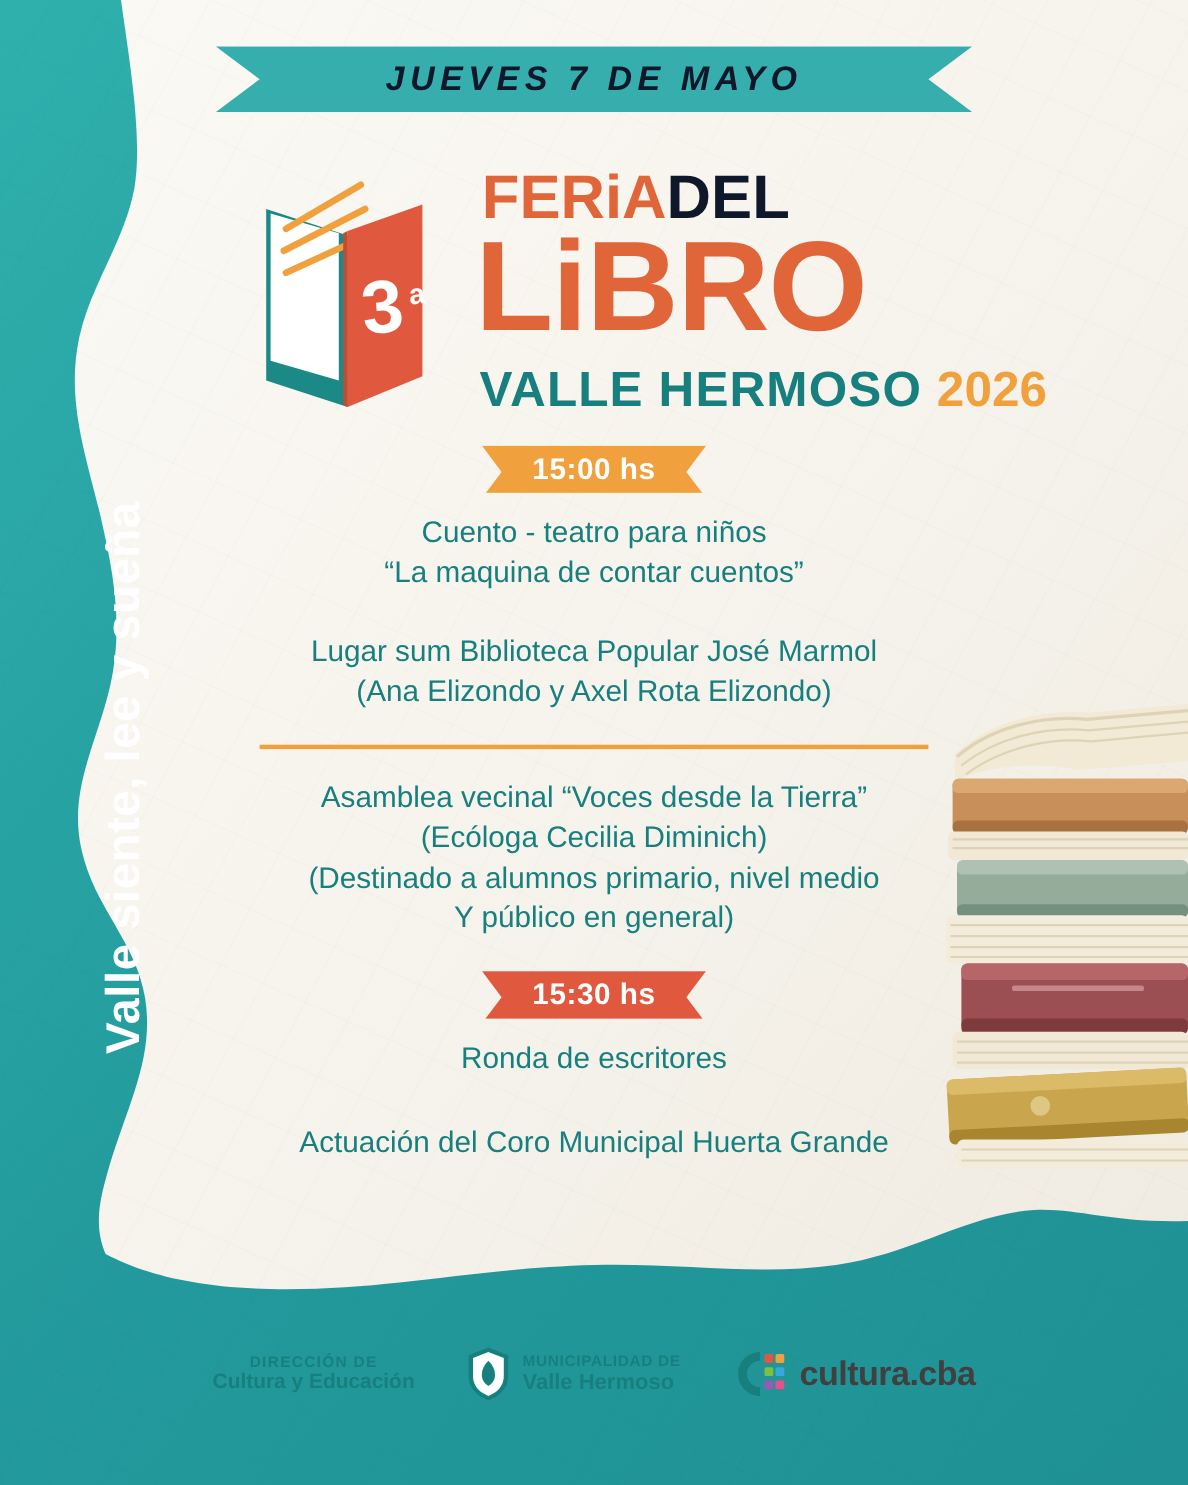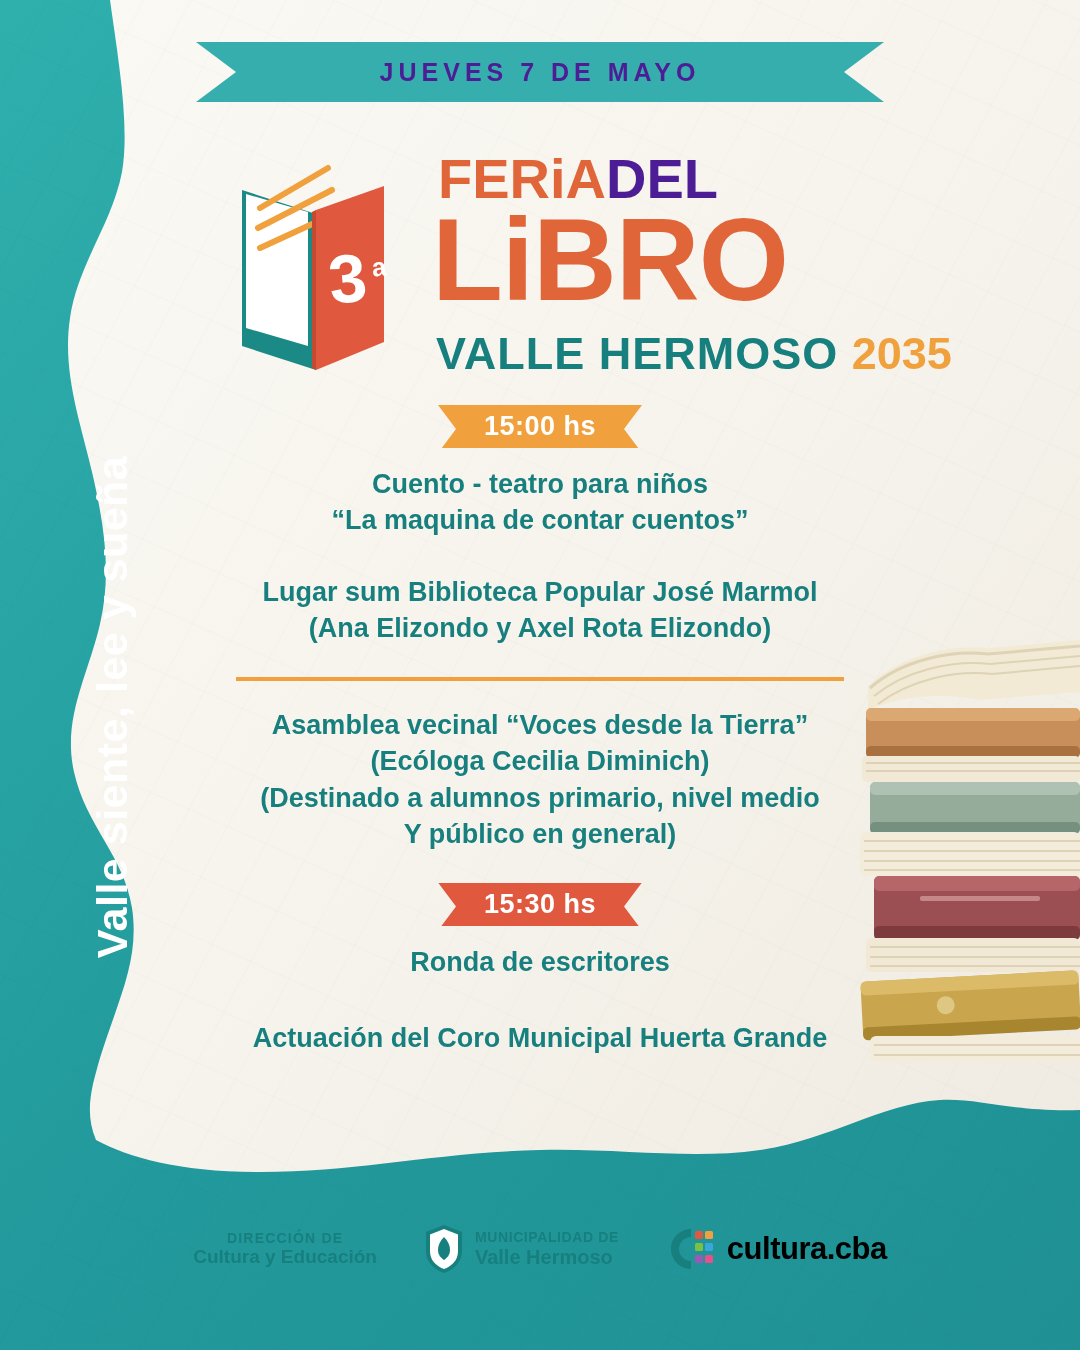--- a/index.html
+++ b/index.html
@@ -57,25 +57,26 @@
     width: 688px; height: 60px;
     background: #37aeae;
     clip-path: polygon(0 0, 688px 0, 648px 30px, 688px 60px, 0 60px, 40px 30px);
   }
   .ribbon-text {
     position: absolute;
     inset: 0;
     display: flex;
     align-items: center;
     justify-content: center;
-    color: #4c1d95;
-    font-size: 25px;
+    color: #0f172a;
+    font-size: 31px;
     font-weight: bold;
     letter-spacing: 5px;
     font-family: "Liberation Sans", sans-serif;
+    font-style: italic;
   }
 
   
   #logo-block {
     position: absolute;
     left: 208px;
     top: 140px;
     width: 700px;
     height: 250px;
   }
@@ -96,21 +97,21 @@
   .line-feria {
     position: absolute;
     left: 20px;
     top: 6px;
     font-size: 56px;
     font-weight: bold;
     letter-spacing: 0px;
     white-space: nowrap;
   }
   .line-feria .feria { color: #e0663a; }
-  .line-feria .del { color: #4c1d95; }
+  .line-feria .del { color: #0f172a; }
   .line-libro {
     position: absolute;
     left: 14px;
     top: 62px;
     font-size: 116px;
     line-height: 1;
     font-weight: bold;
     color: #e0663a;
     letter-spacing: -1px;
     white-space: nowrap;
@@ -159,21 +160,21 @@
     align-items: center;
     justify-content: center;
     color: #ffffff;
     font-size: 27px;
     font-weight: bold;
     letter-spacing: 0.5px;
   }
   .event-text {
     color: #17807f;
     font-size: 27px;
-    font-weight: bold;
+    font-weight: normal;
     line-height: 1.35;
     margin: 18px 0 0 0;
   }
   .event-text.second { margin-top: 35px; }
   .divider {
     width: 608px;
     height: 4px;
     background: #f0a03c;
     margin: 30px auto 26px auto;
     border: none;
@@ -246,21 +247,21 @@
   }
   .valle-logo .v3 {
     font-size: 11px; font-weight: bold; color: #17807f; letter-spacing: 2px; margin-top: 2px;
   }
   .muni-text { color: #17807f; line-height: 1.15; }
   .muni-text .m1 { font-size: 14px; font-weight: bold; letter-spacing: 0.6px; }
   .muni-text .m2 { font-size: 20px; font-weight: bold; }
   .cultura-text {
     font-size: 31px;
     font-weight: bold;
-    color: #000000;
+    color: #404040;
     letter-spacing: -0.5px;
   }
 </style>
 </head>
 <body>
 
 <div id="poster">
 
   <div class="teal-bg"></div>
 
@@ -314,21 +315,21 @@
       <text x="172" y="126" font-family="'Liberation Sans', sans-serif" font-size="26" font-weight="bold" fill="#ffffff" text-anchor="middle" transform="rotate(-6 172 126)">a</text>
     </svg>
 
     <div class="logo-text">
       <div class="line-feria">
         <span class="feria">FERiA</span><span class="del">DEL</span>
       </div>
       <div class="line-libro">LiBRO</div>
       <div class="line-valle">
         <span>VALLE HERMOSO</span>
-        <span class="year">2035</span>
+        <span class="year">2026</span>
       </div>
     </div>
   </div>
 
   <div id="schedule">
 
     <div class="time-badge badge-orange">
       <div class="badge-shape"></div>
       <span>15:00 hs</span>
     </div>

